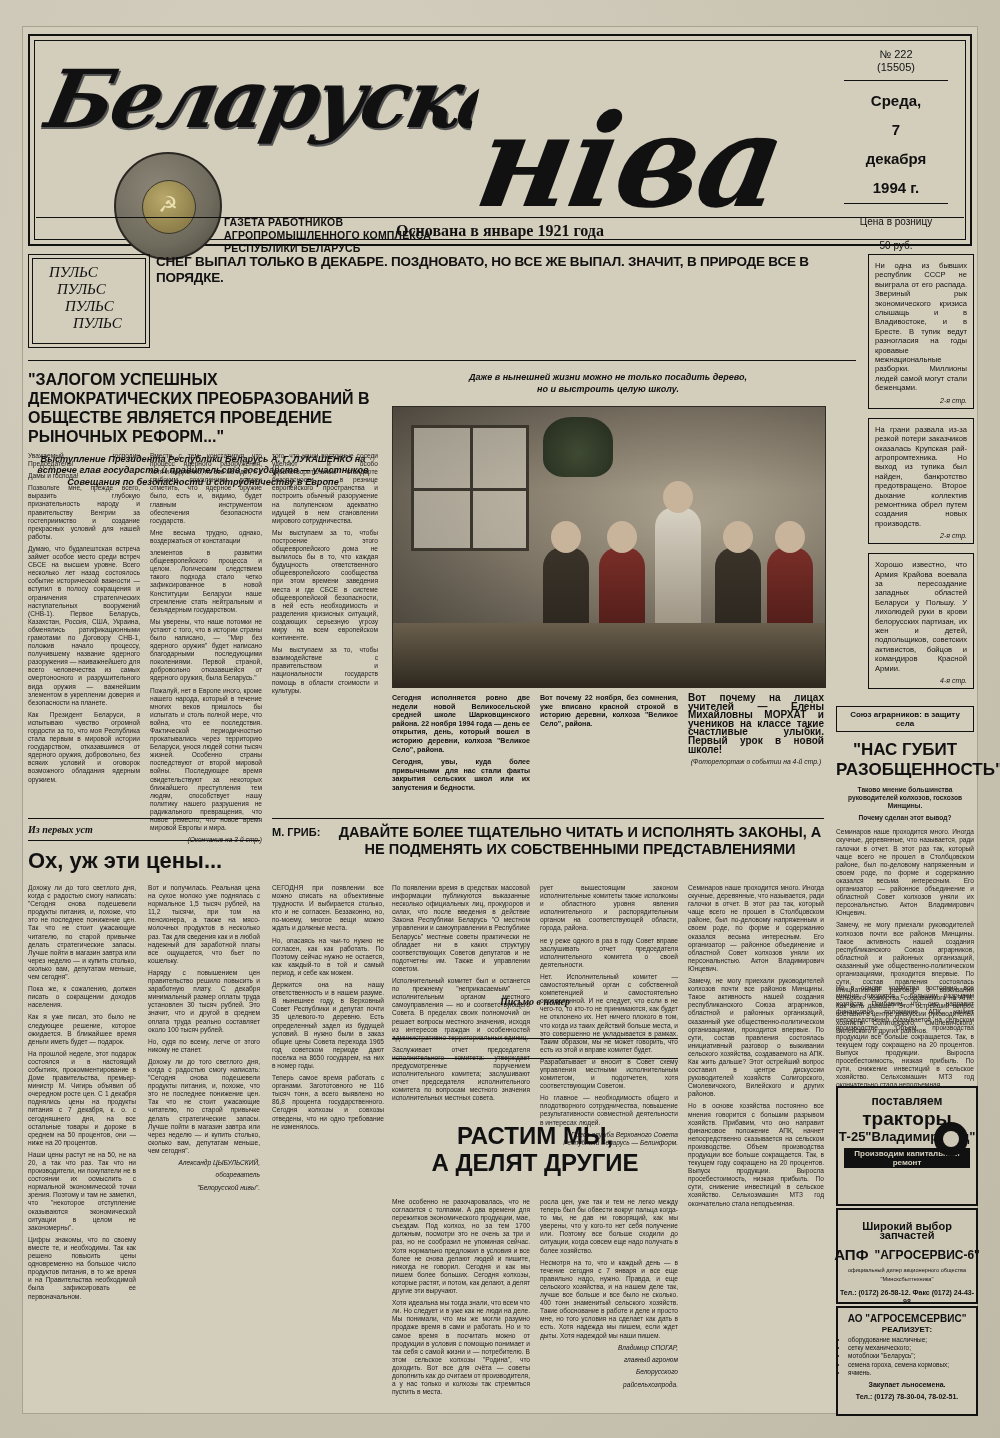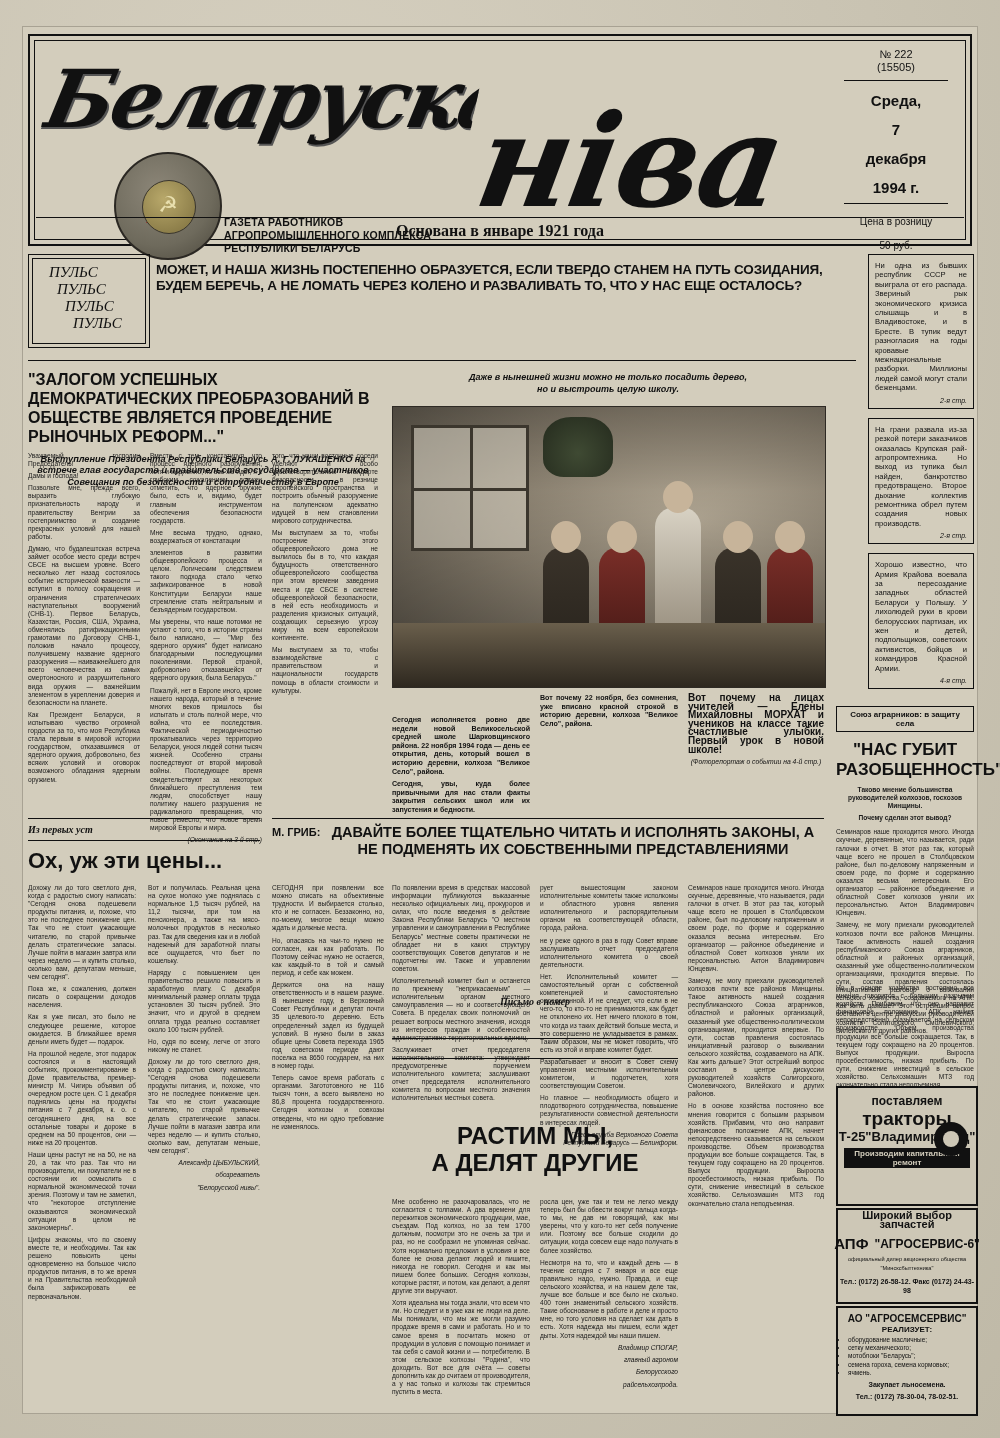--- a/index.html
+++ b/index.html
@@ -198,21 +198,21 @@
   <div class="pulse-box">
     <div class="pulse-inner">
       <div class="l">ПУЛЬС</div>
       <div class="l">ПУЛЬС</div>
       <div class="l">ПУЛЬС</div>
       <div class="l">ПУЛЬС</div>
     </div>
   </div>
 
   <div class="lead-box">
-    <p style="margin-top:8px;">МОЖЕТ, И НАША ЖИЗНЬ ПОСТЕПЕННО ОБРАЗУЕТСЯ, ЕСЛИ ТВЕРДО СТАНЕМ НА ПУТЬ СОЗИДАНИЯ, БУДЕМ БЕРЕЧЬ, А НЕ ЛОМАТЬ ЧЕРЕЗ КОЛЕНО И РАЗВАЛИВАТЬ ТО, ЧТО У НАС ЕЩЕ ОСТАЛОСЬ?</p>
+    <p>СНЕГ ВЫПАЛ ТОЛЬКО В ДЕКАБРЕ. ПОЗДНОВАТО, НО ВСЕ ЖЕ ВЫПАЛ. ЗНАЧИТ, В ПРИРОДЕ ВСЕ В ПОРЯДКЕ.</p>
   </div>
   <div class="hrule" style="left:28px;top:360px;width:828px;"></div>
 
   <div class="rail">
     <div class="blk">
       <p>Ни одна из бывших республик СССР не выиграла от его распада. Звериный рык экономического кризиса слышащь и в Владивостоке, и в Бресте. В тупик ведут разногласия на годы кровавые межнациональные разборки. Миллионы людей самой могут стали беженцами.</p>
       <div class="ref">2-я стр.</div>
     </div>
     <div class="blk">
       <p>На грани развала из-за резкой потери заказчиков оказалась Крупская рай-агропромтехника. Но выход из тупика был найден, банкротство предотвращено. Второе дыхание коллектив ремонтника обрел путем создания новых производств.</p>
@@ -258,21 +258,21 @@
     <div class="win"></div>
     <div class="plant"></div>
     <div class="kid" style="left:150px;"></div>
     <div class="kid b" style="left:206px;"></div>
     <div class="kid w" style="left:262px;bottom:60px;height:120px;"></div>
     <div class="kid" style="left:322px;"></div>
     <div class="kid b" style="left:374px;"></div>
     <div class="tbl"></div>
   </div>
 
-  <div style="position:absolute;left:392px;top:716px;width:138px;">
+  <div style="position:absolute;left:392px;top:694px;width:138px;">
     <p style="margin:0 0 4px 0;font-family:'Liberation Sans',sans-serif;font-weight:bold;font-size:7.1px;line-height:8.6px;color:#111;text-align:justify;">Сегодня исполняется ровно две недели новой Великосельской средней школе Шарковщинского района. 22 ноября 1994 года — день ее открытия, день, который вошел в историю деревни, колхоза "Великое Село", района.</p>
     <p style="margin:0 0 4px 0;font-family:'Liberation Sans',sans-serif;font-weight:bold;font-size:7.1px;line-height:8.6px;color:#111;text-align:justify;">Сегодня, увы, куда более привычными для нас стали факты закрытия сельских школ или их запустения и бедности.</p>
   </div>
   <div style="position:absolute;left:540px;top:694px;width:138px;">
     <p style="margin:0 0 4px 0;font-family:'Liberation Sans',sans-serif;font-weight:bold;font-size:7.1px;line-height:8.6px;color:#111;text-align:justify;">Вот почему 22 ноября, без сомнения, уже вписано красной строкой в историю деревни, колхоза "Великое Село", района.</p>
   </div>
   <div style="position:absolute;left:688px;top:694px;width:136px;">
     <p style="margin:0 0 4px 0;font-family:'Liberation Sans',sans-serif;font-weight:bold;font-size:10px;line-height:8.6px;color:#111;text-align:justify;">Вот почему на лицах учителей — Елены Михайловны МОРХАТ и учеников на классе такие счастливые улыбки. Первый урок в новой школе!</p>
     <p style="margin:0;font-family:'Liberation Sans',sans-serif;font-style:italic;font-size:6.8px;line-height:8.4px;color:#111;text-align:center;">(Фоторепортаж о событии на 4-й стр.)</p>
   </div>
@@ -314,21 +314,21 @@
     <p>Наряду с повышением цен правительство решило повысить и заработную плату. С декабря минимальный размер оплаты труда установлен 30 тысяч рублей. Это значит, что и другой в среднем оплата труда реально составляет около 100 тысяч рублей.</p>
     <p>Но, судя по всему, легче от этого никому не станет.</p>
     <p>Дохожу ли до того светлого дня, когда с радостью смогу написать: "Сегодня снова подешевели продукты питания, и, похоже, что это не последнее понижение цен. Так что не стоит ужасающие читателю, по старой привычке делать стратегические запасы. Лучше пойти в магазин завтра или через неделю — и купить столько, сколько вам, депутатам меньше, чем сегодня".</p>
     <p class="sign">Александр ЦЫБУЛЬСКИЙ,</p>
     <p class="sign">обозреватель</p>
     <p class="sign">"Белорусской нивы".</p>
   </div>
 
   <div class="hrule" style="left:272px;top:818px;width:552px;"></div>
   <div style="position:absolute;left:272px;top:826px;width:60px;font-family:'Liberation Sans',sans-serif;font-weight:bold;font-size:11px;color:#111;">М. ГРИБ:</div>
-  <div style="position:absolute;left:329px;top:824px;width:488px;text-align:center;font-family:'Liberation Sans',sans-serif;font-weight:bold;font-size:14.5px;line-height:17px;color:#111;">ДАВАЙТЕ БОЛЕЕ ТЩАТЕЛЬНО ЧИТАТЬ И ИСПОЛНЯТЬ ЗАКОНЫ, А НЕ ПОДМЕНЯТЬ ИХ СОБСТВЕННЫМИ ПРЕДСТАВЛЕНИЯМИ</div>
+  <div style="position:absolute;left:336px;top:824px;width:488px;text-align:center;font-family:'Liberation Sans',sans-serif;font-weight:bold;font-size:14.5px;line-height:17px;color:#111;">ДАВАЙТЕ БОЛЕЕ ТЩАТЕЛЬНО ЧИТАТЬ И ИСПОЛНЯТЬ ЗАКОНЫ, А НЕ ПОДМЕНЯТЬ ИХ СОБСТВЕННЫМИ ПРЕДСТАВЛЕНИЯМИ</div>
 
   <div style="position:absolute;left:272px;top:884px;width:112px;" class="col-text">
     <p>СЕГОДНЯ при появлении все можно списать на объективные трудности. И выбирается столько, кто и не согласен. Беззаконно, но, по-моему, многое вещи можно ждать и должные места.</p>
     <p>Но, опасаясь на чьи-то нужно не согласен, как как работать. По Поэтому сейчас нужно не остается, как каждый-то в той и самый период, и себе как можем.</p>
     <p>Держится она на нашу ответственность и в нашем разуме. В нынешнее году, в Верховный Совет Республики и депутат почти 35 целевого-то деревню. Есть определенный задел из будущей условий. В нужно были в заказ общие цены Совета перехода 1965 год советском периоде дают поселка на 8650 государем, на них в номер годы.</p>
     <p>Теперь самое время работать с органами. Загототовного не 116 тысяч тонн, а всего выявлено но 86,8 процента государственного. Сегодня колхозы и совхозы отведены, что ни одно требование не изменялось.</p>
   </div>
   <div style="position:absolute;left:392px;top:884px;width:138px;" class="col-text">
     <p>По появлении время в средствах массовой информации публикуются выказанные несколько официальных лиц, прокуроров и силах, что после введения в действие Закона Республики Беларусь "О местном управлении и самоуправлении в Республике Беларусь" местные советы практически не обладает ни в каких структуру соответствующих Советов депутатов и не подотчетны им. Также и управлении советом.</p>
     <p>Исполнительный комитет был и останется по прежнему "неприкасаемым" — исполнительным органом местного самоуправления — но и соответствующего Совета. В пределах своих полномочий он решает вопросы местного значения, исходя из интересов граждан и особенностей административно-территориальных единиц.</p>
@@ -372,21 +372,21 @@
 
   <div class="ad ad-trk">
     <div class="t1">поставляем</div>
     <div class="t2">тракторы</div>
     <div class="tractor-logo"></div>
     <div class="t3">Т-25"Владимировец"</div>
     <div class="t4">Производим капитальный ремонт</div>
   </div>
 
   <div class="ad ad-srv">
-    <div class="ad-line b" style="font-size:11px;margin-top:1px;">Широкий выбор запчастей</div>
+    <div class="ad-line b" style="font-size:11px;margin-top:12px;">Широкий выбор запчастей</div>
     <div style="display:flex;align-items:center;justify-content:center;gap:6px;margin-top:6px;">
       <span style="font-family:'Liberation Sans',sans-serif;font-weight:bold;font-size:15px;color:#111;">АПФ</span>
       <span style="font-family:'Liberation Sans',sans-serif;font-weight:bold;font-size:12px;color:#111;">"АГРОСЕРВИС-6"</span>
     </div>
     <div class="ad-line" style="font-size:5.6px;margin-top:3px;">официальный дилер акционерного общества "Минсксбыттехника"</div>
     <div class="ad-line b" style="margin-top:4px;">Тел.: (0172) 26-58-12. Факс (0172) 24-43-98</div>
   </div>
 
   <div class="ad ad-sem">
     <div class="ad-line b" style="font-size:10px;margin-top:6px;">АО "АГРОСЕМСЕРВИС"</div>

